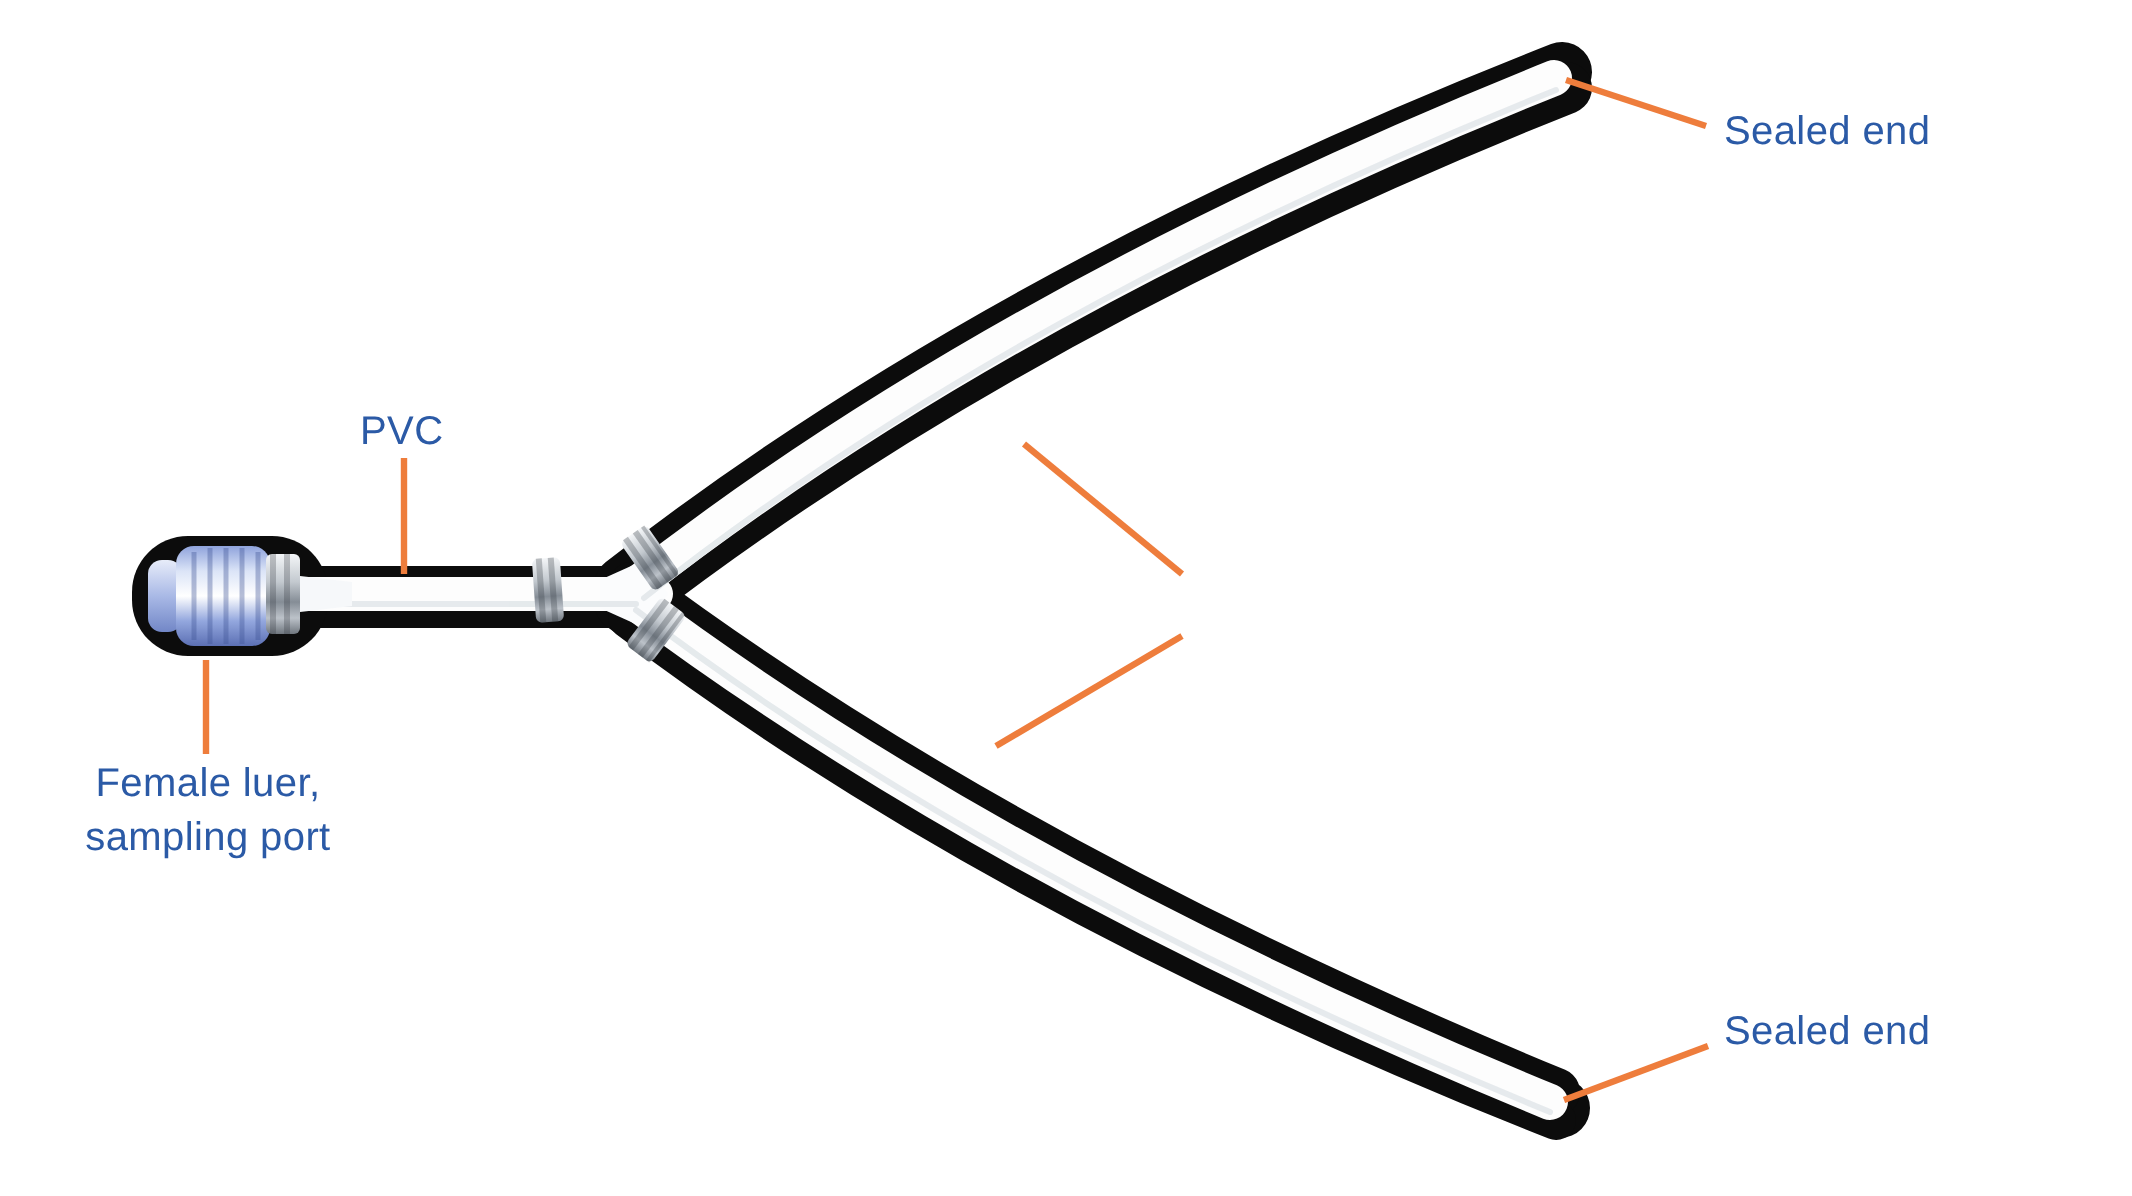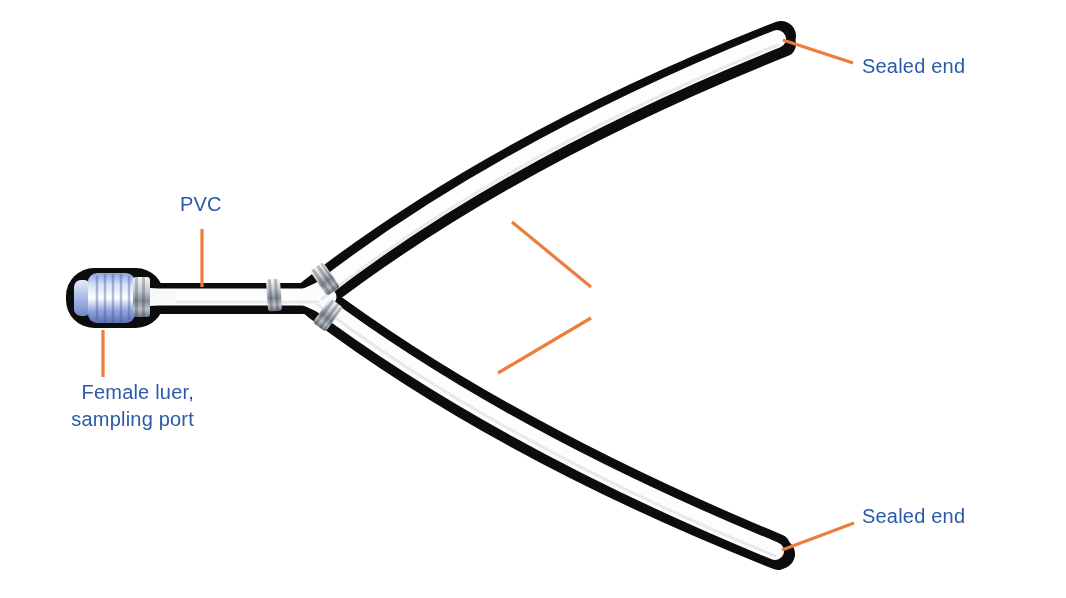--- a/index.html
+++ b/index.html
@@ -21,25 +21,25 @@
     color: var(--label-text, #2b5aa6);
     font-size: 20px;
     font-weight: 500;
     letter-spacing: 0.2px;
     line-height: 1.3;
     white-space: nowrap;
     text-align: right;
   }
   .label-multiline {
     white-space: normal;
-    text-align: right;
+    text-align: center;
     line-height: 1.34;
   }
   .lbl-sealed-top    { left: 862px; top: 53px;  }
-  .lbl-pvc           { left: 180px; top: 191px; }
+  .lbl-pvc           { left: 180px; top: 203px; }
   .lbl-polyurethane  { left: 599px; top: 291px; }
   .lbl-female-luer   { left: 14px;  top: 379px; width: 180px; }
   .lbl-sealed-bottom { left: 862px; top: 503px; }
 
   .leader { stroke: var(--leader-line, #ee7d3c); stroke-width: 3.2; }
 </style>
 </head>
 <body>
 
 <div class="stage">

